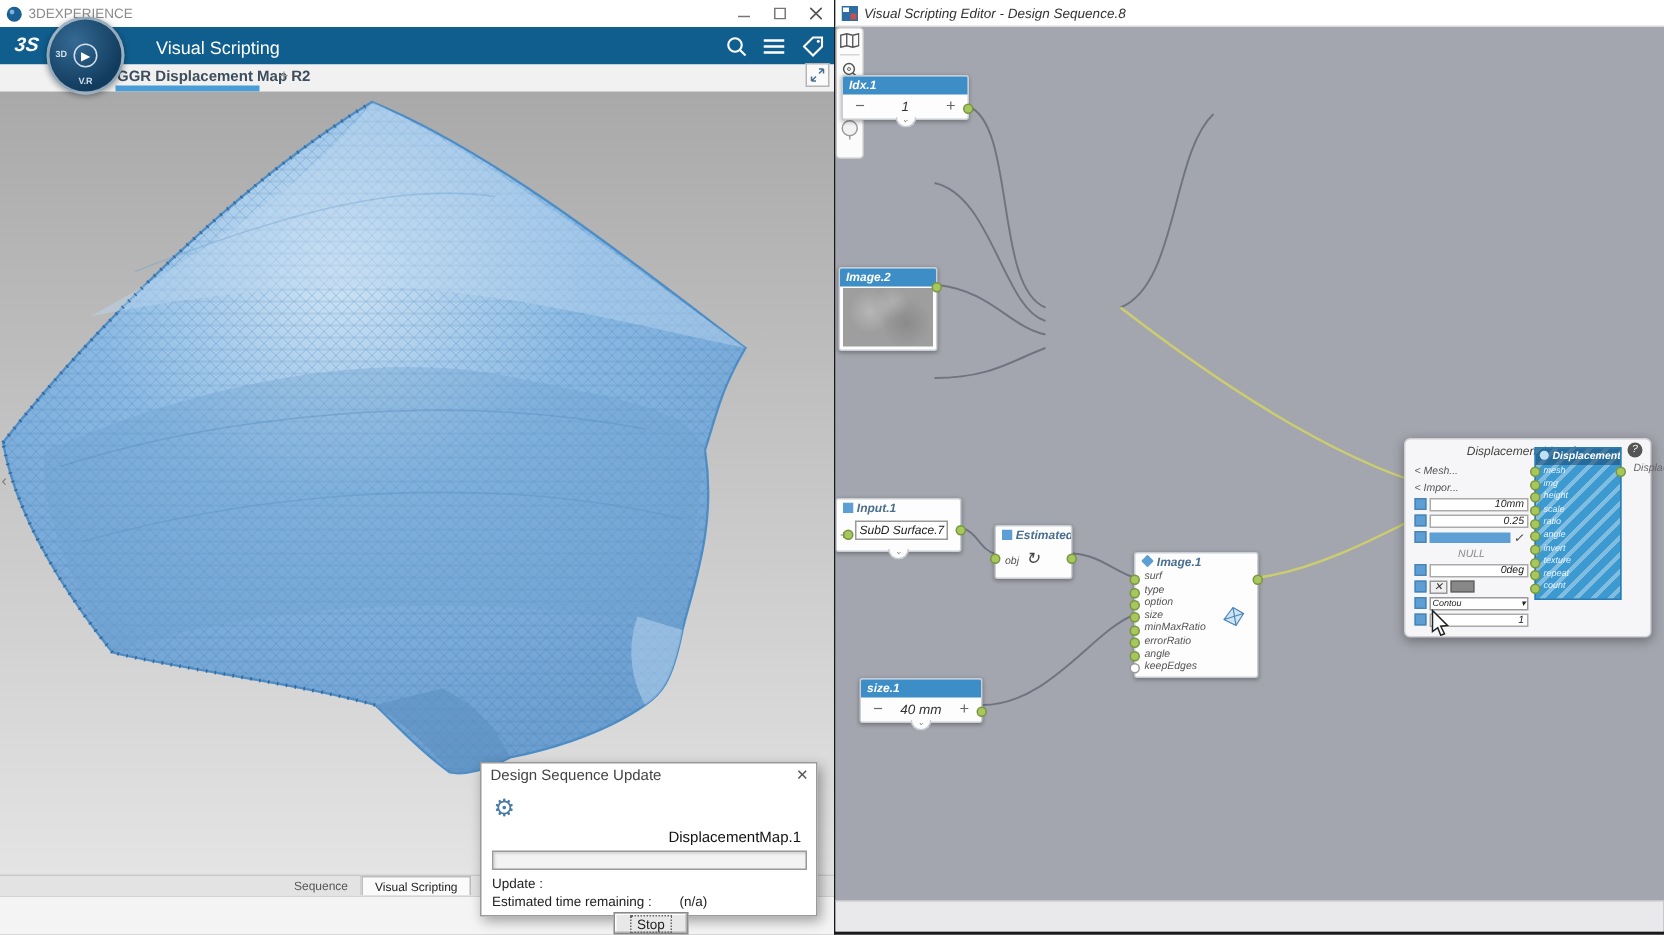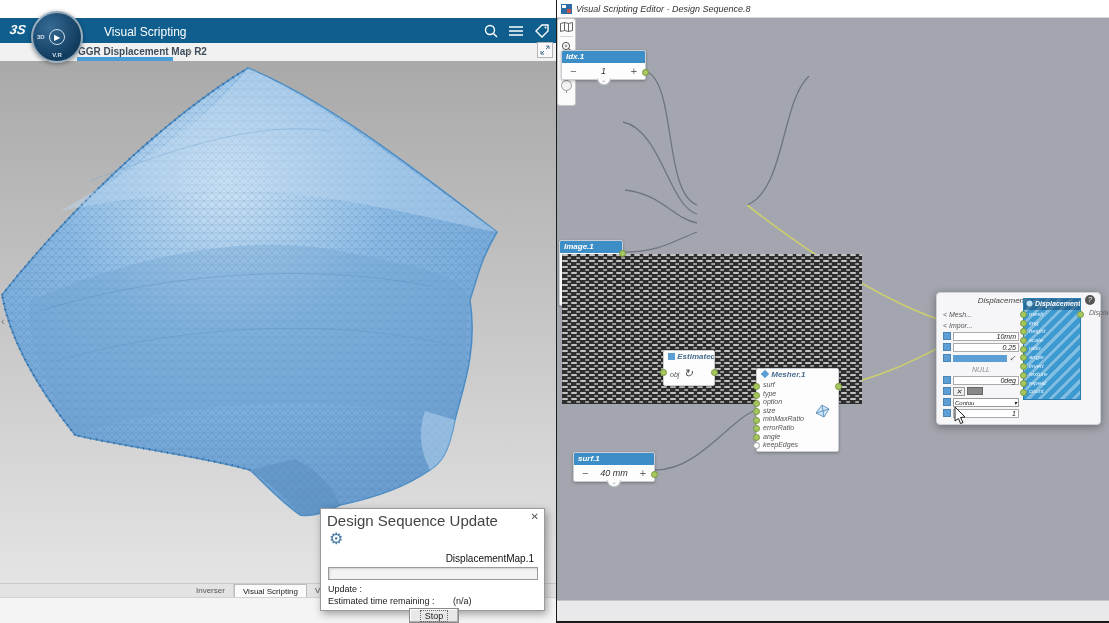--- a/index.html
+++ b/index.html
@@ -33,21 +33,21 @@
   #vp-chevron { left:1px; top:254px; color:#7a7a7a; font-size:11px; }
 
   
   #l-btabs { left:0; top:583px; width:556px; height:14px; background:#e3e3e3; border-top:1px solid #c9c9c9; display:flex; padding-left:188px; overflow:hidden; }
   .btab { font-size:8px; color:#555; padding:2px 8px 0; border-right:1px solid #cfcfcf; white-space:nowrap; }
   .btab.active { background:#fafafa; color:#222; border:1px solid #bdbdbd; border-bottom:none; }
   #l-toolbar { left:0; top:597px; width:556px; height:26px; background:#f4f4f4; border-top:1px solid #d2d2d2; }
 
   
   #dialog { left:320px; top:508px; width:225px; height:103px; background:#fff; border:1px solid #9a9a9a; box-shadow:2px 3px 8px rgba(0,0,0,.35); z-index:50; }
-  #dlg-title { left:6px; top:3px; font-size:15px; color:#444; }
+  #dlg-title { left:6px; top:3px; font-size:10px; color:#444; }
   #dlg-close { right:5px; top:2px; font-size:10px; color:#555; }
   #dlg-gear { left:8px; top:20px; font-size:16px; color:#4a7ba6; }
   #dlg-item { right:10px; top:44px; font-size:10px; color:#111; }
   #dlg-prog { left:7px; top:58px; width:210px; height:13px; border:1px solid #9a9a9a; background:#f3f3f3; box-shadow:inset 1px 1px 2px rgba(0,0,0,.15); }
   #dlg-status { left:7px; top:75px; font-size:9px; color:#222; }
   #dlg-eta { left:7px; top:87px; font-size:9px; color:#222; }
   #dlg-eta-val { left:132px; top:87px; font-size:9px; color:#222; }
   #dlg-stop { left:88px; top:99px; width:50px; height:15px; background:#e8e8e8; border:1px solid #8a8a8a; box-shadow:inset -1px -1px 0 #b0b0b0, inset 1px 1px 0 #fff; font-size:9px; color:#222; display:flex; align-items:center; justify-content:center; }
   #dlg-stop span { border:1px dotted #666; padding:0 4px;text-align:right; }
 
@@ -121,20 +121,44 @@
       <rect x="0" y="0" width="15" height="22" fill="#ececec"></rect>
       <rect x="13" y="0" width="2" height="22" fill="#8d8d8d"></rect>
     </pattern>
     <pattern id="meshp" width="8" height="8" patternUnits="userSpaceOnUse">
       <path d="M0,0 L8,8 M8,0 L0,8 M0,4 L8,4" stroke="#2f6da5" stroke-width="0.5" opacity="0.35"></path>
     </pattern>
   </defs>
 </svg>
 
 <div id="lwin" class="abs">
+  <div class="titlebar abs">
+    <svg width="11" height="11">
+        <circle cx="5.5" cy="5.5" r="5" fill="#1c5f93"></circle>
+        <circle cx="4" cy="4" r="1.6" fill="#7fb2dc"></circle>
+      </svg>
+    <span class="wtitle">3DEXPERIENCE</span>
+    <div class="wctrls">
+      <div class="wbtn">
+          <svg width="8" height="8">
+            <line x1="0" y1="6" x2="8" y2="6" stroke="#777" stroke-width="1"></line>
+          </svg>
+        </div>
+      <div class="wbtn">
+          <svg width="8" height="8">
+            <rect x="0.5" y="0.5" width="7" height="7" fill="none" stroke="#777"></rect>
+          </svg>
+        </div>
+      <div class="wbtn">
+          <svg width="8" height="8">
+            <path d="M0,0 L8,8 M8,0 L0,8" stroke="#555" stroke-width="1.1"></path>
+          </svg>
+        </div>
+    </div>
+  </div>
 
   <div id="l-appbar" class="abs"></div>
   <div id="logo3ds" class="abs">3S</div>
   <div id="compass" class="abs">
     <div class="play">▶</div>
     <div class="c3d">3D</div>
     <div class="cvr">V.R</div>
   </div>
   <div id="l-appname" class="abs">Visual Scripting</div>
   <div class="appbar-ico abs" style="left:481px">
@@ -184,21 +208,21 @@
         <path d="M40,250 C150,215 300,200 430,225" fill="none" stroke="#5d92c2" stroke-width="1" opacity="0.5"></path>
         <path d="M55,300 C180,265 330,255 455,285" fill="none" stroke="#5d92c2" stroke-width="1" opacity="0.45"></path>
         <path d="M90,120 C180,85 260,60 330,70" fill="none" stroke="#6fa3d0" stroke-width="1" opacity="0.4"></path>
         <path d="M2,234 C60,160 160,60 248,7 M75,374 C40,330 10,280 2,234 M250,409 C200,395 120,385 75,374" fill="none" stroke="#2a5d8f" stroke-width="2.5" stroke-dasharray="1,5" opacity="0.8"></path>
       </g>
     </svg>
     <div id="vp-chevron" class="abs">‹</div>
   </div>
 
   <div id="l-btabs" class="abs">
-    <span class="btab">Inverser</span>
+    <span class="btab">Sequence</span>
     <span class="btab active">Visual Scripting</span>
     <span class="btab">View</span>
     <span class="btab">AR</span>
   </div>
 
   <div id="l-toolbar" class="abs">
     
     
     
     
@@ -276,46 +300,54 @@
       <div class="stepper">
         <span class="pm">−</span>
         <span>1</span>
         <span class="pm">+</span>
       </div>
       <span class="port" style="right:-4px; top:18px"></span>
       <div class="chev">⌄</div>
     </div>
 
 
-
-    <div class="node" style="left:2px; top:222px; width:64px; height:66px">
-      <div class="nhead">Image.1</div>
-      <svg class="thumb">
-          <rect width="100%" height="100%" fill="url(#weavedark)"></rect>
-        </svg>
+    <div class="node" style="left:2px; top:160px; width:66px; height:56px">
+      <div class="nhead">Image.2</div>
+      <div class="thumb" style="background:#9e9e9e; background-image:radial-gradient(circle at 30% 40%, rgba(255,255,255,.25), transparent 30%), radial-gradient(circle at 70% 60%, rgba(0,0,0,.12), transparent 35%), radial-gradient(circle at 55% 25%, rgba(255,255,255,.18), transparent 25%)"></div>
       <span class="port" style="right:-4px; top:9px"></span>
     </div>
 
 
 
+
+    <div class="node" style="left:0px; top:314px; width:84px; height:36px">
+      <div class="nhead plain"><svg width="7" height="7" style="vertical-align:-1px">
+            <rect width="7" height="7" fill="#5d9fd4"></rect>
+          </svg> <span>Input.1</span></div>
+      <div style="margin:2px 8px 0 12px; border:1px solid #999; background:#fff; font-size:8px; color:#222; padding:1px 2px; white-space:nowrap; overflow:hidden">SubD Surface.7</div>
+      <span style="position:absolute; left:2px; top:19px; font-size:8px; color:#777">+</span>
+      <span class="port" style="left:4px; top:20px"></span>
+      <span class="port" style="right:-4px; top:17px"></span>
+      <div class="chev">⌄</div>
+    </div>
 
     <div class="node" style="left:106px; top:332px; width:52px; height:36px">
       <div class="nhead plain"><svg width="7" height="7" style="vertical-align:-1px">
             <rect width="7" height="7" fill="#5d9fd4"></rect>
           </svg> <span>Estimated.1</span></div>
       <div class="plabel" style="display:inline-block">obj</div>
       <span style="font-size:11px; color:#444">↻</span>
       <span class="port" style="left:-4px; top:18px"></span>
       <span class="port" style="right:-4px; top:18px"></span>
     </div>
 
     <div class="node" style="left:199px; top:350px; width:83px; height:84px">
       <div class="nhead plain"><svg width="8" height="8" style="vertical-align:-1px">
             <rect x="1" y="1" width="6" height="6" transform="rotate(45 4 4)" fill="#5d9fd4"></rect>
-          </svg> <span>Mesher.1</span></div>
+          </svg> <span>Image.1</span></div>
       <div class="plabel" style="line-height:8.6px">surf</div>
       <div class="plabel" style="line-height:8.6px">type</div>
       <div class="plabel" style="line-height:8.6px">option</div>
       <div class="plabel" style="line-height:8.6px">size</div>
       <div class="plabel" style="line-height:8.6px">minMaxRatio</div>
       <div class="plabel" style="line-height:8.6px">errorRatio</div>
       <div class="plabel" style="line-height:8.6px">angle</div>
       <div class="plabel" style="line-height:8.6px">keepEdges</div>
       <span class="port" style="left:-4px; top:14px"></span>
       <span class="port" style="left:-4px; top:23px"></span>
@@ -325,21 +357,21 @@
       <span class="port" style="left:-4px; top:56px"></span>
       <span class="port" style="left:-4px; top:65px"></span>
       <span class="port open" style="left:-4px; top:73px"></span>
       <span class="port" style="right:-4px; top:14px"></span>
       <svg style="position:absolute; right:6px; top:32px" width="18" height="18">
         <path d="M2,12 L8,4 L15,8 L10,16 Z M8,4 L10,16 M2,12 L15,8" fill="#cfe4f5" stroke="#4a85b5" stroke-width="0.8"></path>
       </svg>
     </div>
 
     <div class="node" style="left:16px; top:434px; width:82px; height:30px">
-      <div class="nhead">surf.1</div>
+      <div class="nhead">size.1</div>
       <div class="stepper">
         <span class="pm">−</span>
         <span>40 mm</span>
         <span class="pm">+</span>
       </div>
       <span class="port" style="right:-4px; top:18px"></span>
       <div class="chev">⌄</div>
     </div>
 
     <div id="panel" class="abs">

